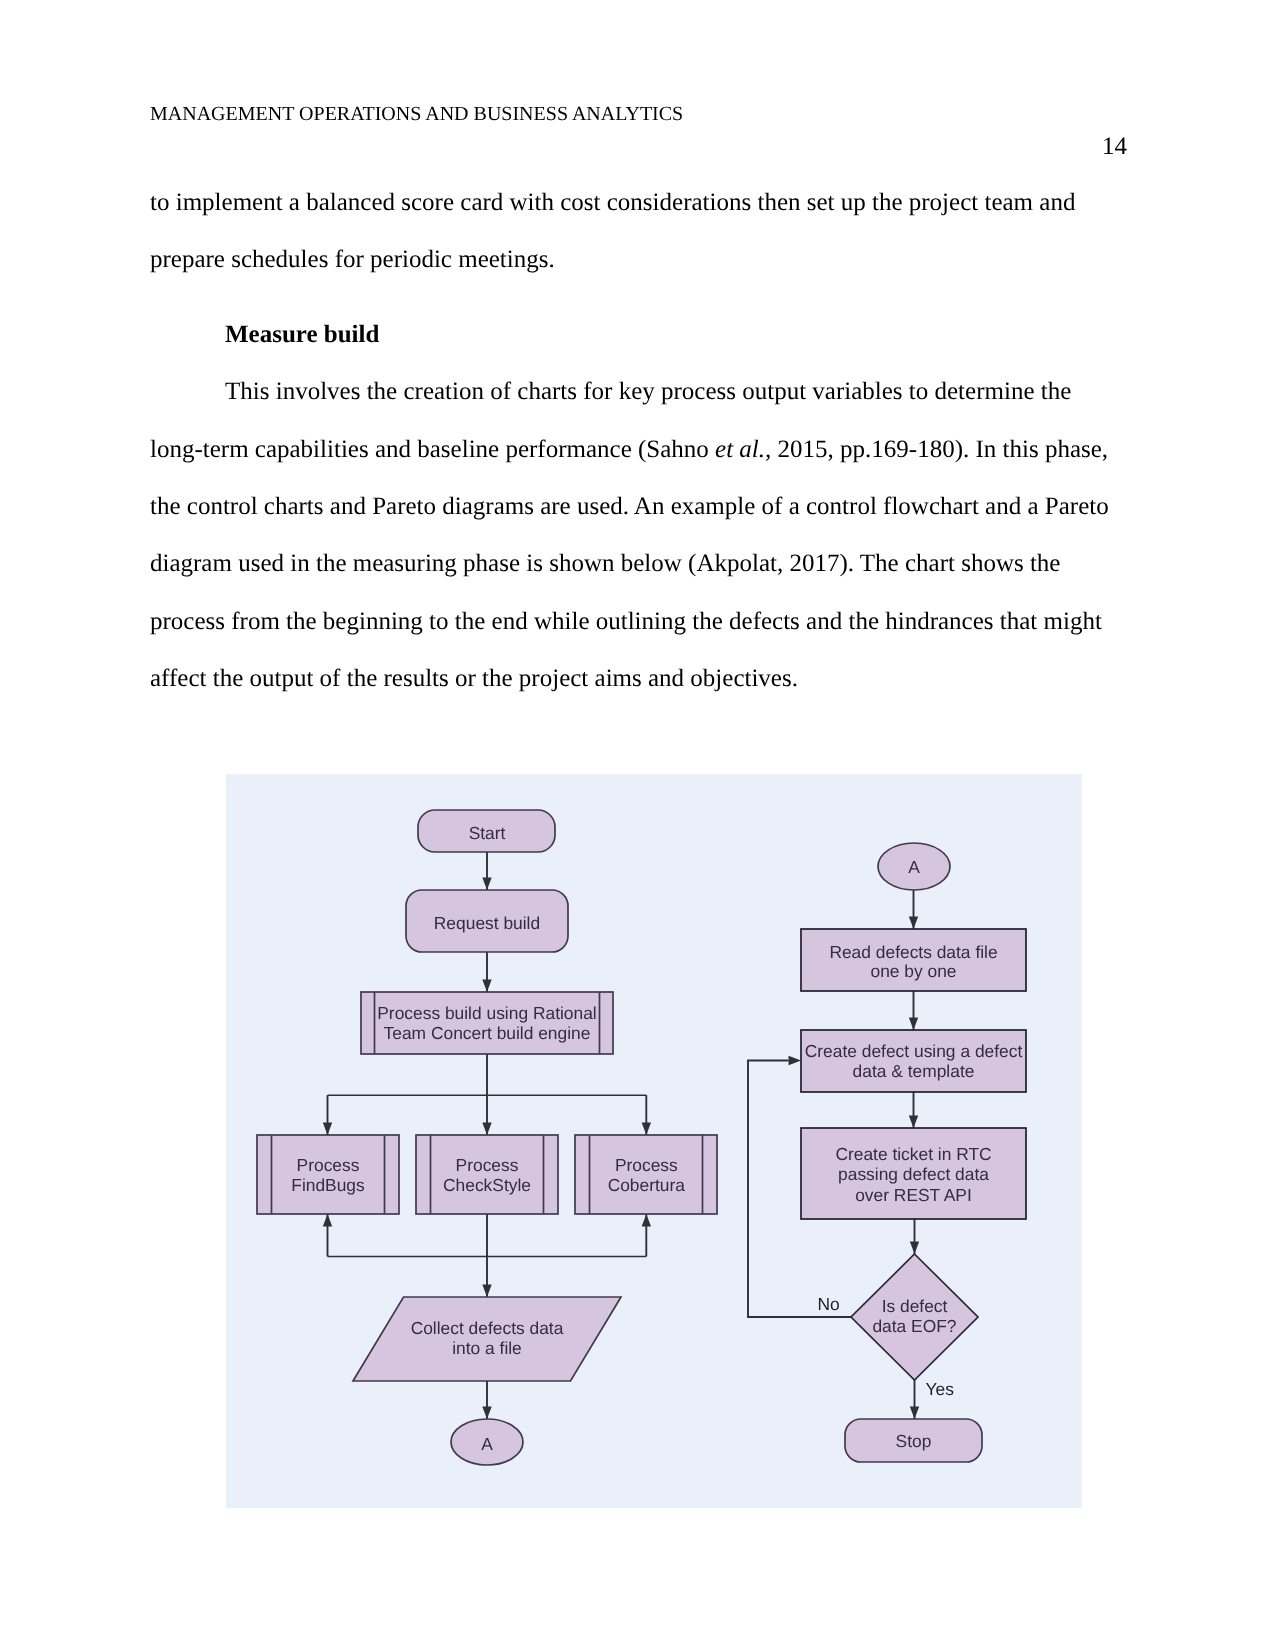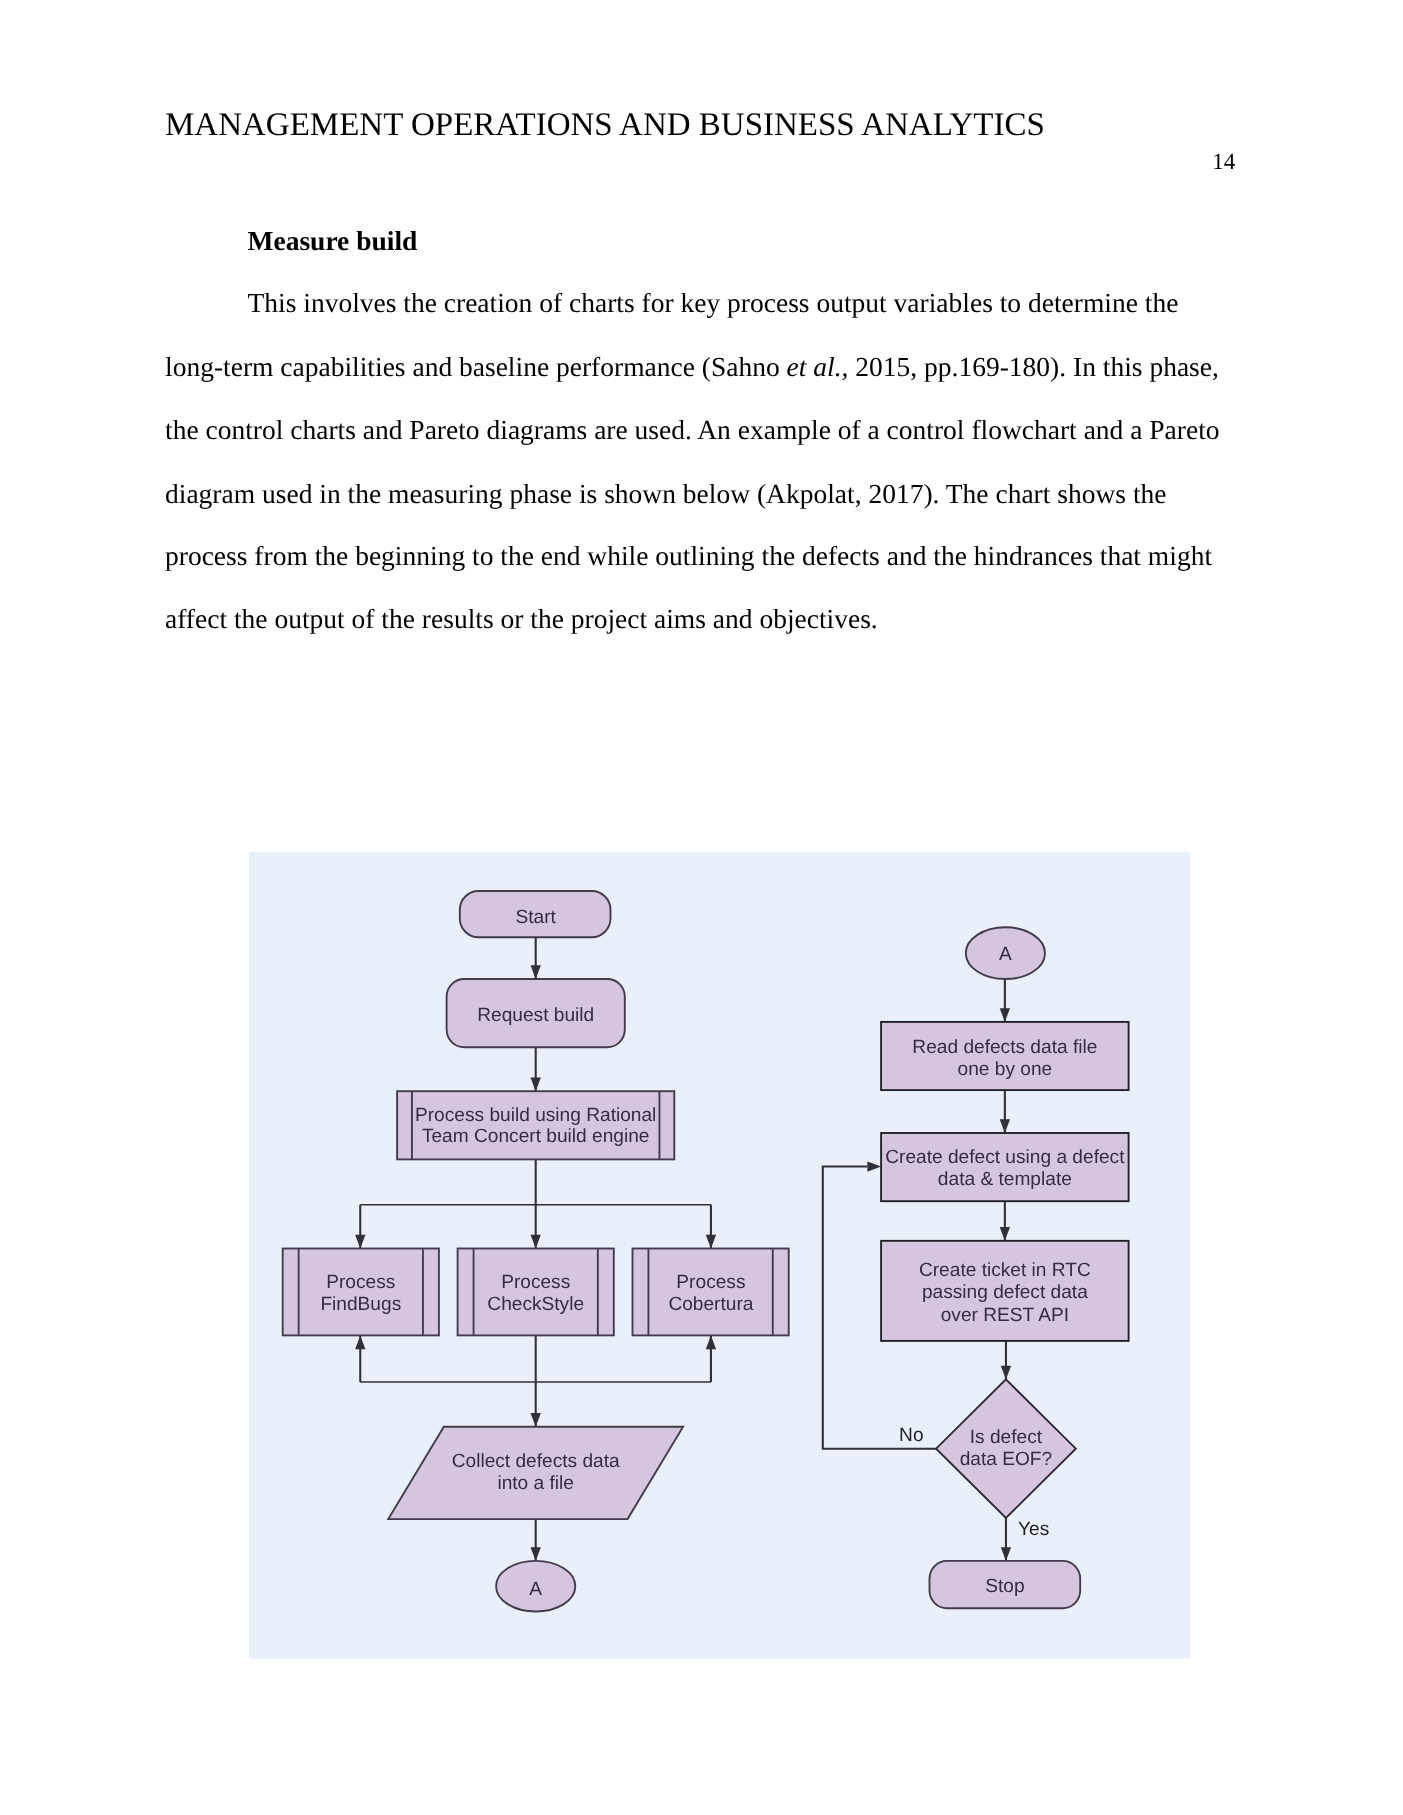--- a/index.html
+++ b/index.html
@@ -1,41 +1,42 @@
 <!DOCTYPE html>
 <html><head>
 <meta charset="utf-8">
 <style>
   html,body{margin:0;padding:0;background:#ffffff;}
   body{width:1275px;height:1650px;position:relative;overflow:hidden;
        font-family:"Liberation Serif", serif;color:#000;
        -webkit-font-smoothing:antialiased;text-rendering:geometricPrecision;}
   .page{position:absolute;left:0;top:0;width:1275px;height:1650px;}
-  .running-head{position:absolute;left:150px;top:99.1px;font-size:30px;
+  .running-head{position:absolute;left:150px;top:99.1px;font-size:20px;
        line-height:30px;white-space:nowrap;}
-  .page-number{position:absolute;left:1102px;top:131.5px;font-size:21px;line-height:30px;}
+  .page-number{position:absolute;left:1102px;top:131.5px;font-size:25px;line-height:30px;}
   .body-block{position:absolute;left:150px;top:174px;width:960px;font-size:25px;}
   .para{margin:0;line-height:57.4px;text-align:left;}
   .para.gap{margin-top:17px;}
   .para.ind{text-indent:75px;}
   .para.bold{font-weight:bold;}
   .figure{position:absolute;left:226px;top:774px;width:856px;height:734px;}
   .figure svg{display:block;}
   .figure svg text{font-family:"Liberation Sans",sans-serif;font-size:17.4px;fill:#342c40;}
   .figure svg .edge-lbl text{fill:#1d2026;}
 </style>
 </head>
 <body>
 
 <div class="page">
 
   <div class="running-head">MANAGEMENT OPERATIONS AND BUSINESS ANALYTICS</div>
   <div class="page-number">14</div>
 
   <div class="body-block">
+    <p class="para">to implement a balanced score card with cost considerations then set up the project team and prepare schedules for periodic meetings.</p>
     <p class="para ind bold gap">Measure build</p>
     <p class="para ind"><span>This involves the creation of charts for key process output variables to determine the long-term capabilities and baseline performance (Sahno </span><i>et al.,</i><span> 2015, pp.169-180). In this phase, the control charts and Pareto diagrams are used. An example of a control flowchart and a Pareto diagram used in the measuring phase is shown below (Akpolat, 2017). The chart shows the process from the beginning to the end while outlining the defects and the hindrances that might affect the output of the results or the project aims and objectives.</span></p>
   </div>
 
   <div class="figure">
     <svg width="856" height="734" viewBox="0 0 856 734" xmlns="http://www.w3.org/2000/svg">
       <rect x="0" y="0" width="856" height="734" fill="#eaf0fa"></rect>
   <g>
     <path d="M261.0 78.0 L261.0 116.0" fill="none" stroke="#2f3038" stroke-width="1.9"></path>
     <path d="M256.3 103.5 L265.7 103.5 L261.0 116.0 Z" fill="#2f3038"></path>

